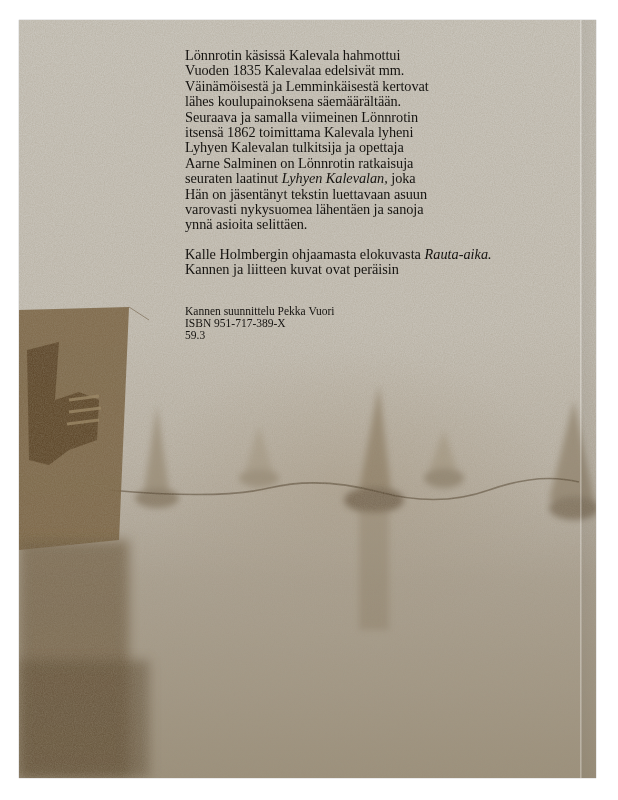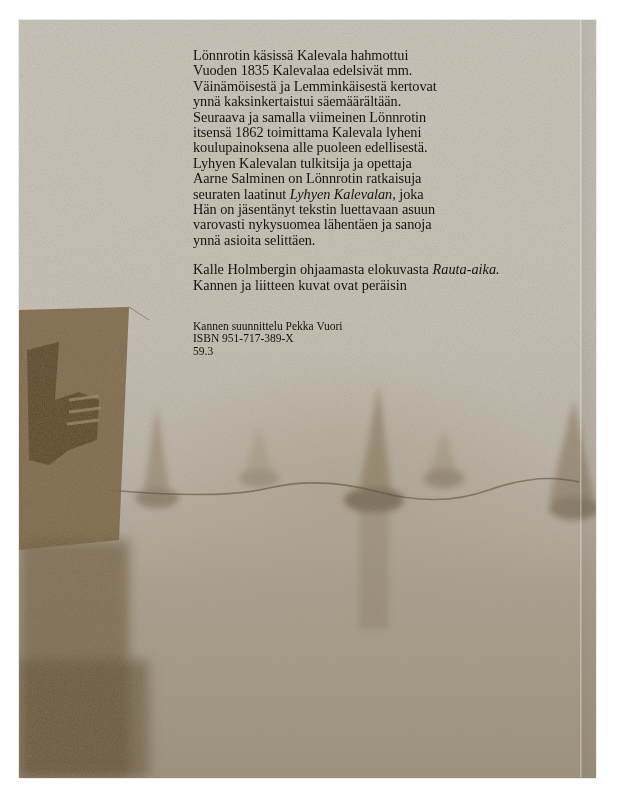--- a/index.html
+++ b/index.html
@@ -5,21 +5,21 @@
   html,body{margin:0;padding:0;}
   body{width:618px;height:800px;background:#ffffff;position:relative;overflow:hidden;}
   .book{position:absolute;left:19px;top:20px;width:577px;height:758px;
     background:
       radial-gradient(ellipse 300px 200px at 330px 470px, rgba(150,130,100,0.25), transparent 70%),
       linear-gradient(180deg,#c9c5bc 0%,#c6c1b7 40%,#bdb6aa 58%,#aea597 75%,#a39986 100%);
     box-shadow:0 0 1px #888;}
   .spine{position:absolute;top:0;bottom:0;left:561px;width:16px;
     background:linear-gradient(90deg,rgba(255,255,255,0.25) 0,rgba(255,255,255,0.35) 1px,rgba(0,0,0,0.06) 2px,rgba(0,0,0,0.03) 100%);}
   .photo{position:absolute;left:0;top:0;width:577px;height:758px;}
-  .text{position:absolute;left:193px;top:48px;width:360px;
+  .text{position:absolute;left:185px;top:48px;width:360px;
     font-family:"Liberation Serif","DejaVu Serif",serif;color:#151310;}
   .para p{margin:0;font-size:14.3px;line-height:15.4px;white-space:nowrap;letter-spacing:-0.05px;}
   .credits{margin-top:14px;}
   .credits p{margin:0;font-size:14.3px;line-height:15.5px;white-space:nowrap;}
   .small{margin-top:27px;}
   .small p{margin:0;font-size:11.5px;line-height:12.2px;white-space:nowrap;}
   em{font-style:italic;}
 </style>
 </head>
 <body>
@@ -85,24 +85,23 @@
   </svg>
 
   <div class="spine"></div>
 </div>
 
 <div class="text">
   <div class="para">
     <p>Lönnrotin käsissä Kalevala hahmottui</p>
     <p>Vuoden 1835 Kalevalaa edelsivät mm.</p>
     <p>Väinämöisestä ja Lemminkäisestä kertovat</p>
-    <p>ynnä kaksinkertaistui säemäärältään.</p>
+    <p>lähes koulupainoksena säemäärältään.</p>
     <p>Seuraava ja samalla viimeinen Lönnrotin</p>
     <p>itsensä 1862 toimittama Kalevala lyheni</p>
-    <p>koulupainoksena alle puoleen edellisestä.</p>
     <p>Lyhyen Kalevalan tulkitsija ja opettaja</p>
     <p>Aarne Salminen on Lönnrotin ratkaisuja</p>
     <p><span>seuraten laatinut </span><em>Lyhyen Kalevalan,</em><span> joka</span></p>
     <p>Hän on jäsentänyt tekstin luettavaan asuun</p>
     <p>varovasti nykysuomea lähentäen ja sanoja</p>
     <p>ynnä asioita selittäen.</p>
   </div>
 
   <div class="credits">
     <p><span>Kalle Holmbergin ohjaamasta elokuvasta </span><em>Rauta-aika.</em></p>

